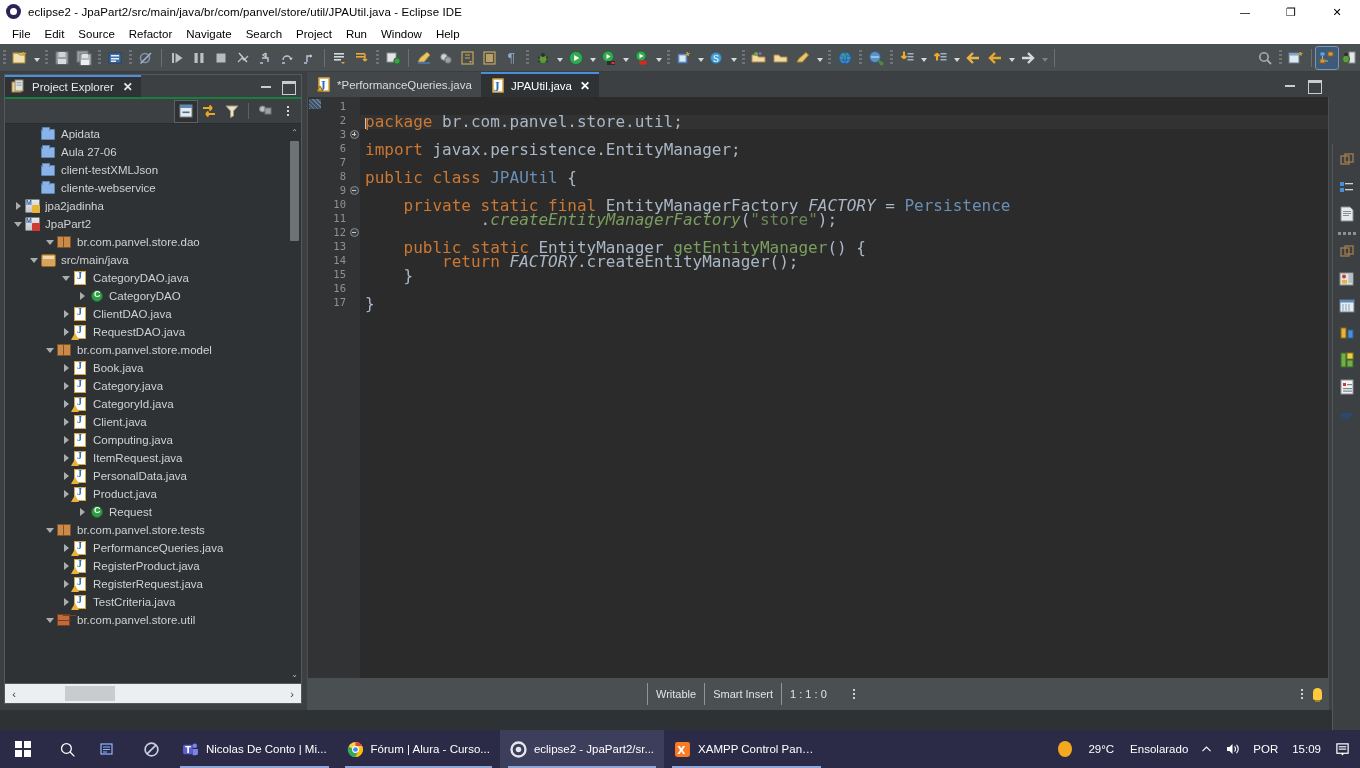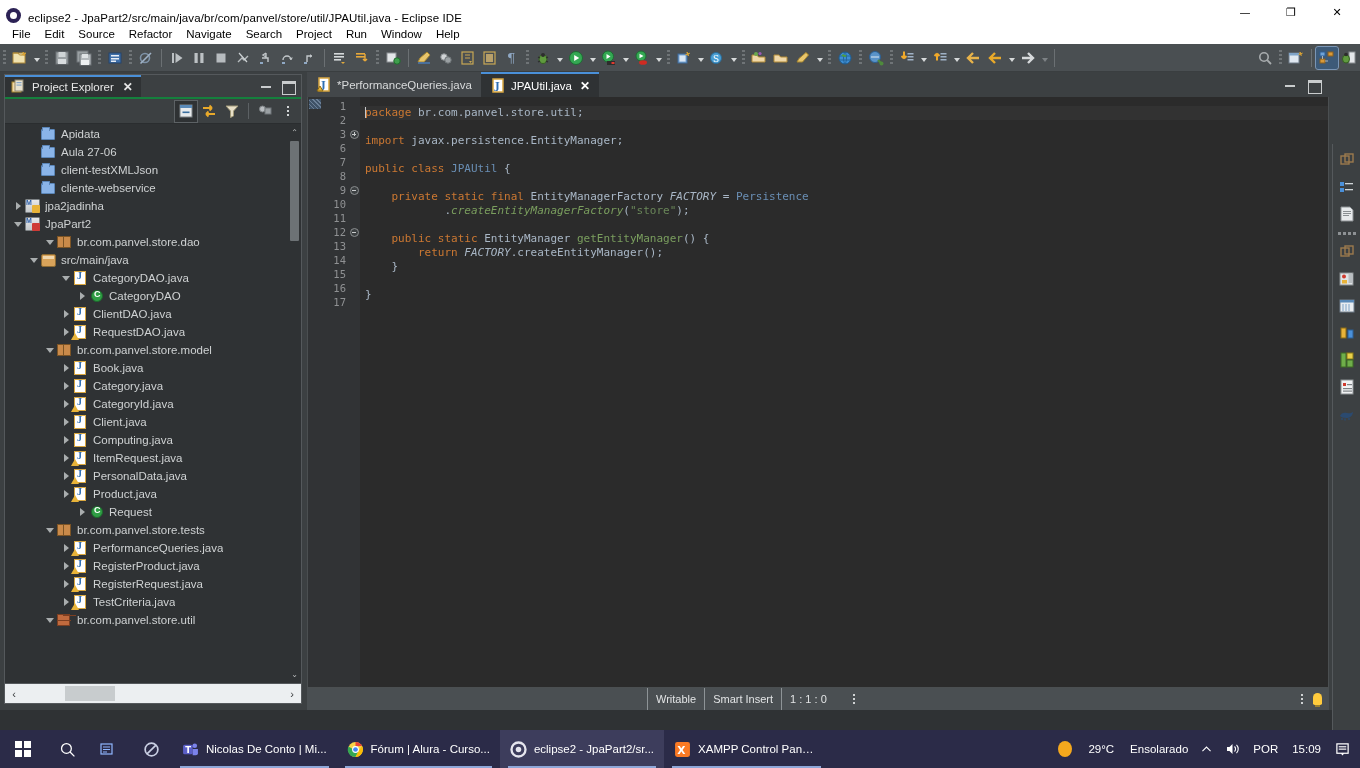--- a/index.html
+++ b/index.html
@@ -8,21 +8,21 @@
     overflow: hidden;
     font-family: "Liberation Sans", sans-serif;
     background: #2f3234;
     -webkit-font-smoothing: antialiased;
   }
   .app { position: relative; width: 1360px; height: 768px; }
 
   
   .titlebar {
     position: absolute; top: 0; left: 0; width: 1360px; height: 24px;
-    background: #ffffff; display: flex; align-items: flex-end;
+    background: #ffffff; display: flex; align-items: center;
   }
   .titlebar .tb-icon {
     width: 16px; height: 16px; margin-left: 6px; margin-right: 6px;
     position: relative; flex: 0 0 auto;
   }
   .eclipse-logo {
     width: 15px; height: 15px; border-radius: 50%;
     background: #2c2255; position: relative;
     display: flex; align-items: center; justify-content: center;
   }
@@ -272,40 +272,40 @@
     position: relative; background: #3c4042;
   }
   .fold .plus::before, .fold .minus::before {
     content: ''; position: absolute; left: 1.5px; top: 3px; width: 4px; height: 1px; background: #c9cccd;
   }
   .fold .plus::after {
     content: ''; position: absolute; left: 3px; top: 1.5px; width: 1px; height: 4px; background: #c9cccd;
   }
   .ed-code {
     flex: 1; position: relative; font-family: "DejaVu Sans Mono", monospace;
-    font-size: 11px; padding-top: 9px; background: #2b2b2b; overflow: hidden;
+    font-size: 16px; padding-top: 18px; background: #2b2b2b; overflow: hidden;
   }
   .cl { height: 14px; line-height: 14px; white-space: pre; padding-left: 5px; color: #a9b7c6; }
   .cl.cur { background: #323232; }
   .caret {
     display: inline-block; width: 1px; height: 11px; background: #c8c8c8;
     vertical-align: -2px; margin-right: -1px;
   }
   .kw { color: #cc7832; }
   .typ { color: #a9b7c6; }
   .cls { color: #6a8fb5; }
   .fldi { color: #a9b7c6; font-style: italic; }
   .mth { color: #7a9e5e; }
   .mthi { color: #7a9e5e; font-style: italic; }
   .str { color: #6a8759; }
   .pl { color: #a9b7c6; }
 
   
   .statusbar {
-    position: absolute; left: 0; bottom: 0; width: 1022px; height: 22px;
+    position: absolute; left: 0; bottom: 0; width: 1022px; height: 32px;
     background: #4a4f52; display: flex; align-items: center; font-size: 11px; color: #e2e4e5; justify-content: center;
   }
   .sb-spacer { width: 340px; }
   .sb-cell {
     height: 22px; display: flex; align-items: center; padding: 0 8px;
     border-left: 1px solid #8e9497;
   }
   .sb-dots { width: 10px; display: flex; flex-direction: column; align-items: center; gap: 2px; margin-left: 14px; }
   .sb-dots i { width: 2px; height: 2px; background: #cfd2d3; display: block; }
   .sb-right { margin-left: auto; display: flex; align-items: center; gap: 6px; padding-right: 7px; }

